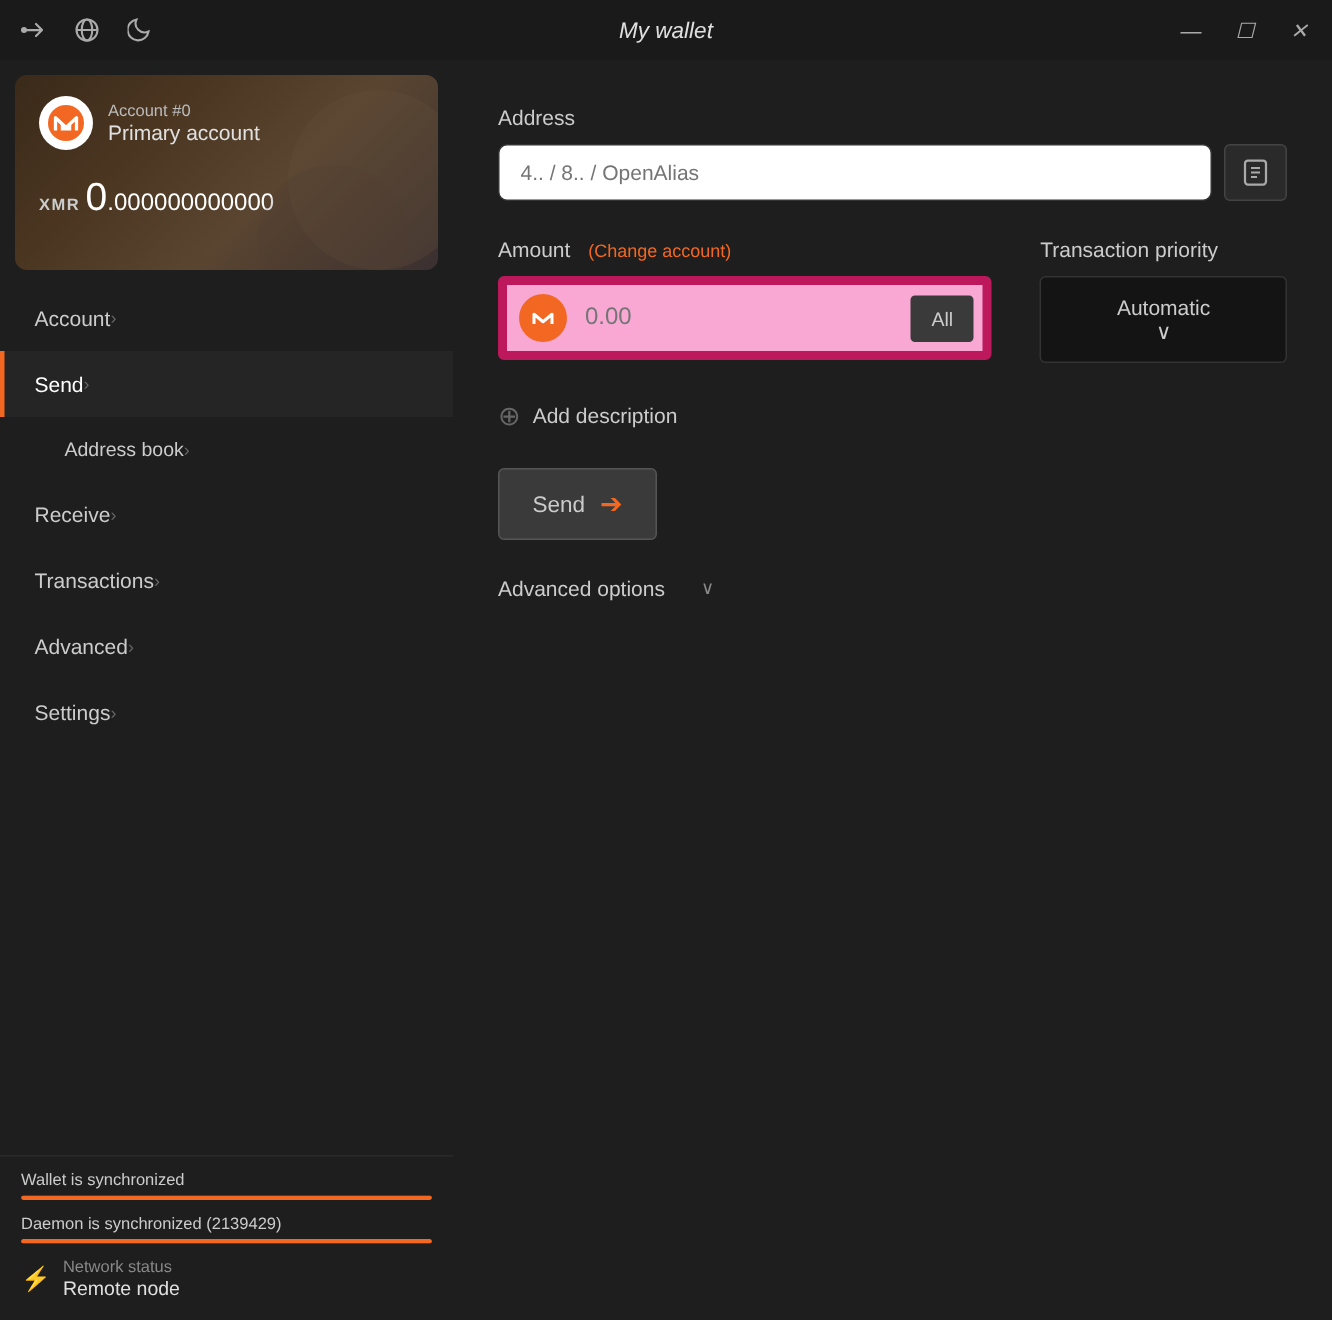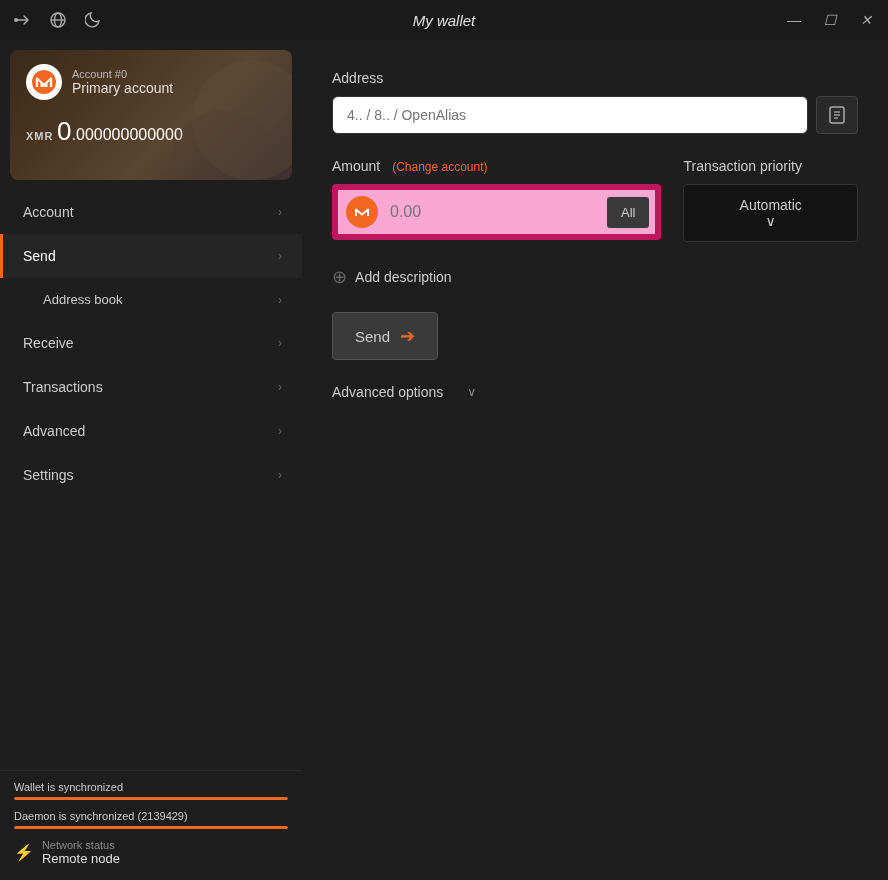--- a/index.html
+++ b/index.html
@@ -156,21 +156,20 @@
     }
 
     
     .nav-section {
       flex: 1;
       overflow-y: auto;
     }
     .nav-item {
       display: flex;
       align-items: center;
-      justify-content: space-between;
       padding: 14px 20px;
       cursor: pointer;
       border-left: 3px solid transparent;
       font-size: 14px;
       color: #ccc;
     }
     .nav-item.active {
       border-left: 3px solid #f26822;
       background: #252525;
       color: #fff;
@@ -267,21 +266,21 @@
       display: flex;
       align-items: center;
       justify-content: center;
       cursor: pointer;
       color: #aaa;
       font-size: 18px;
     }
 
     .amount-priority-row {
       display: flex;
-      gap: 22px;
+      gap: 32px;
       margin-bottom: 24px;
       align-items: flex-start;
     }
     .amount-section {
       flex: 1;
     }
     .priority-section {
       flex: 1;
     }
 

